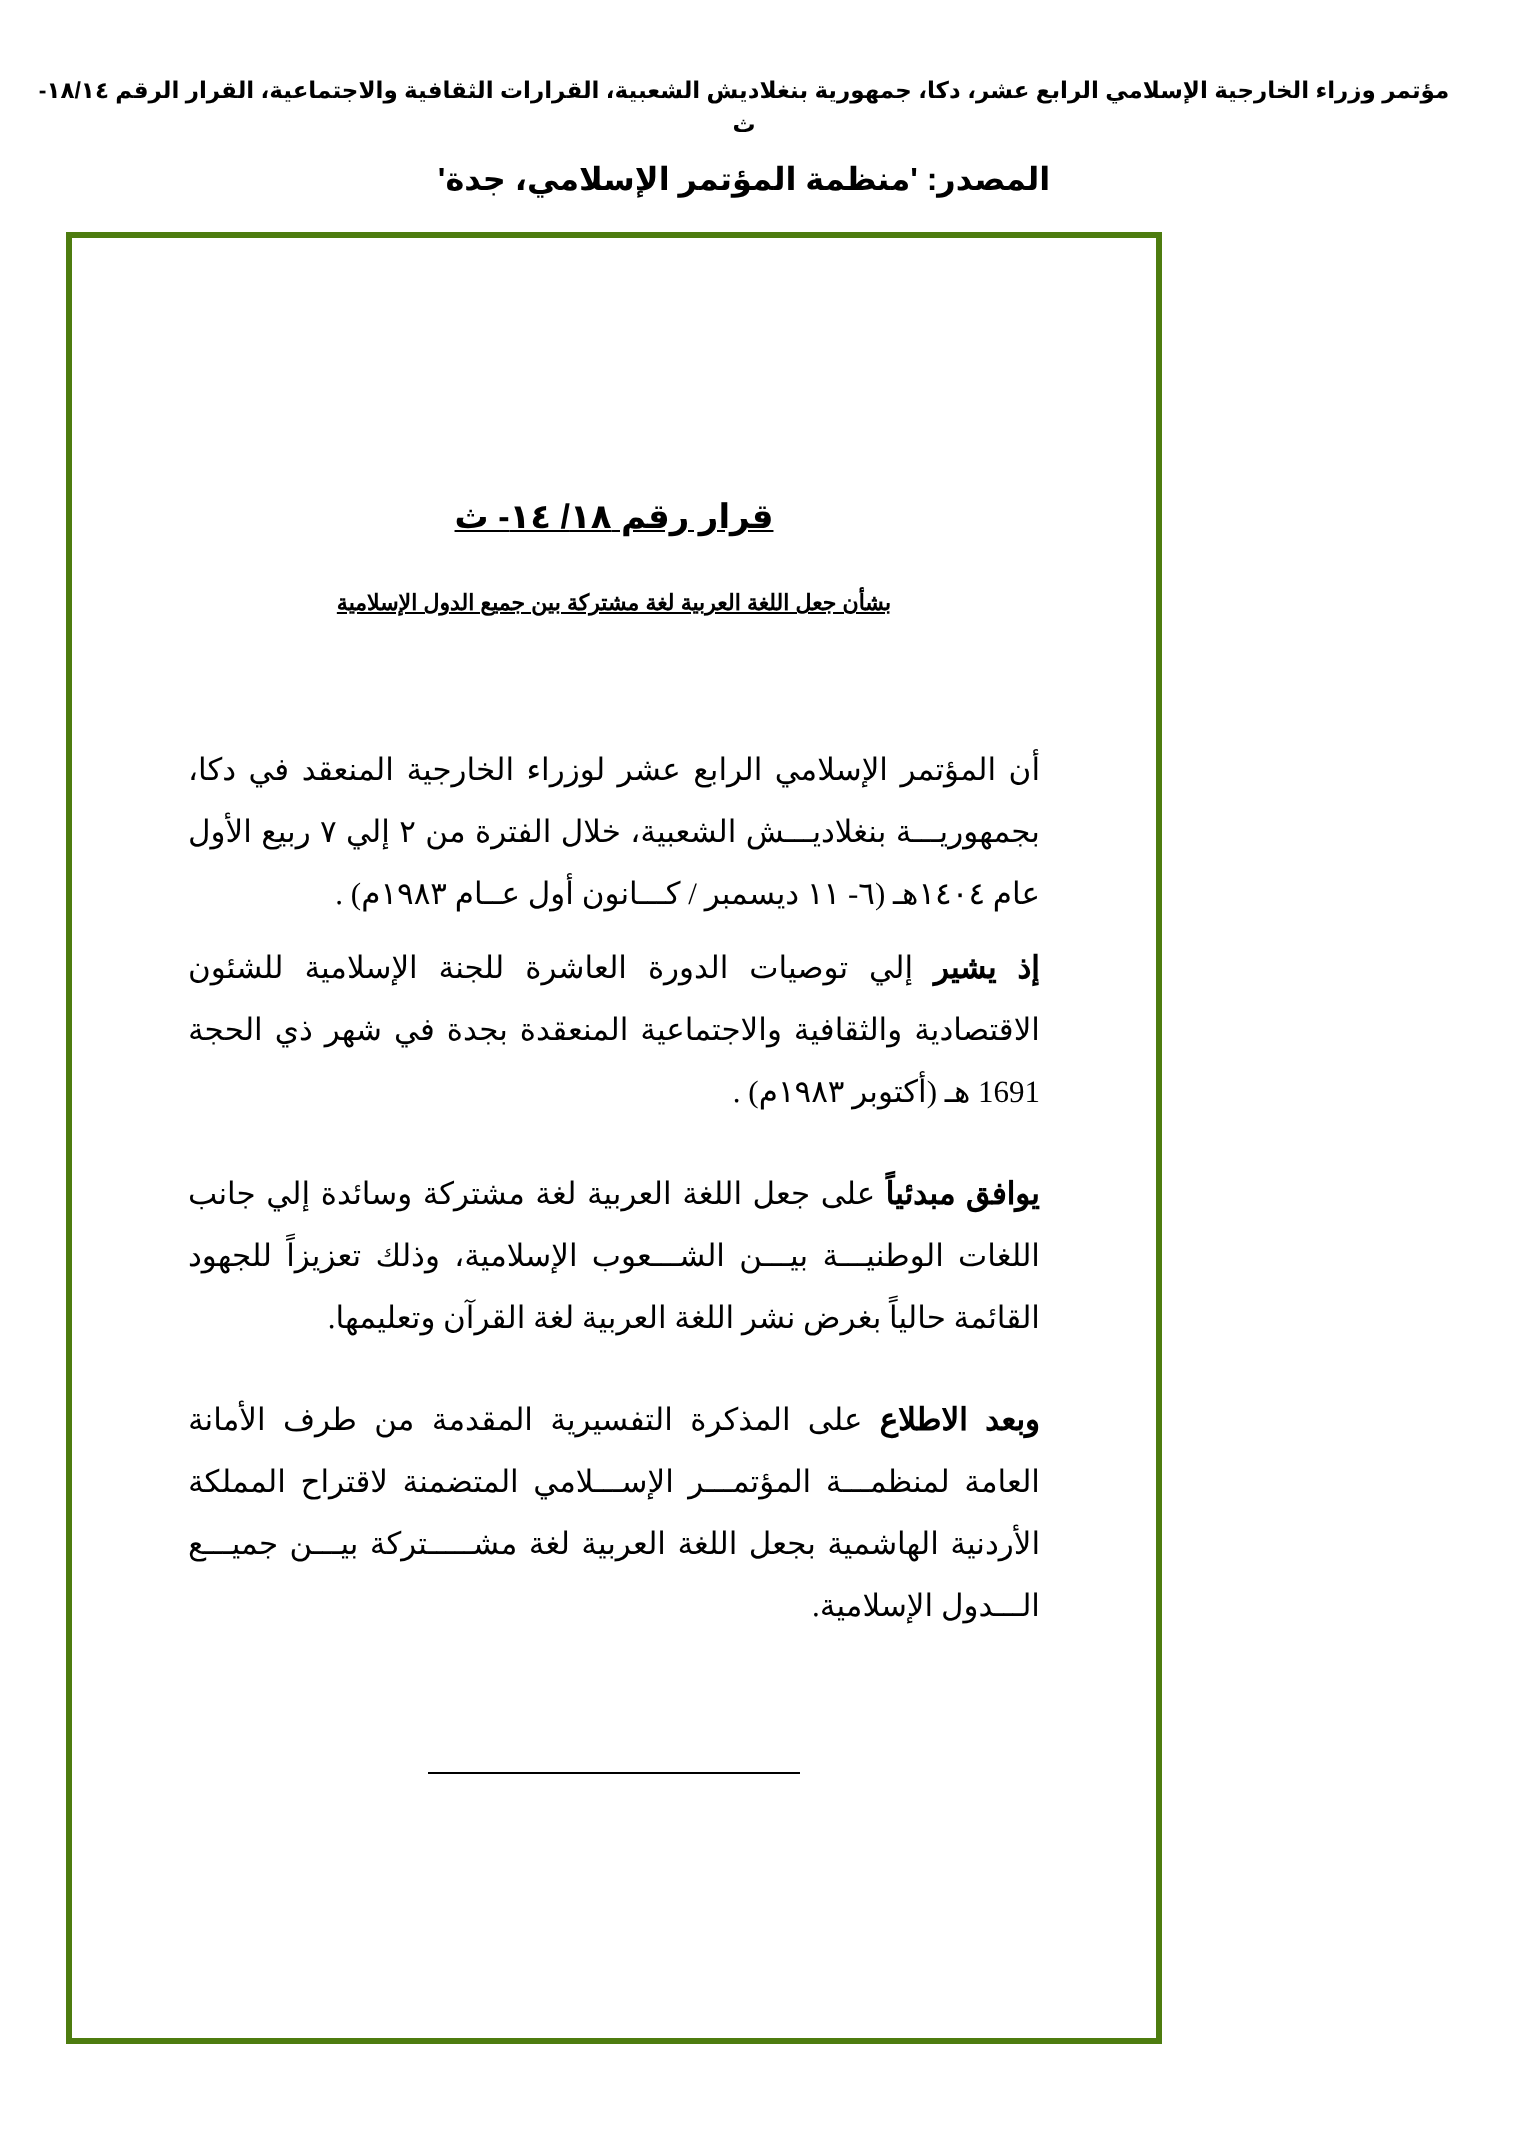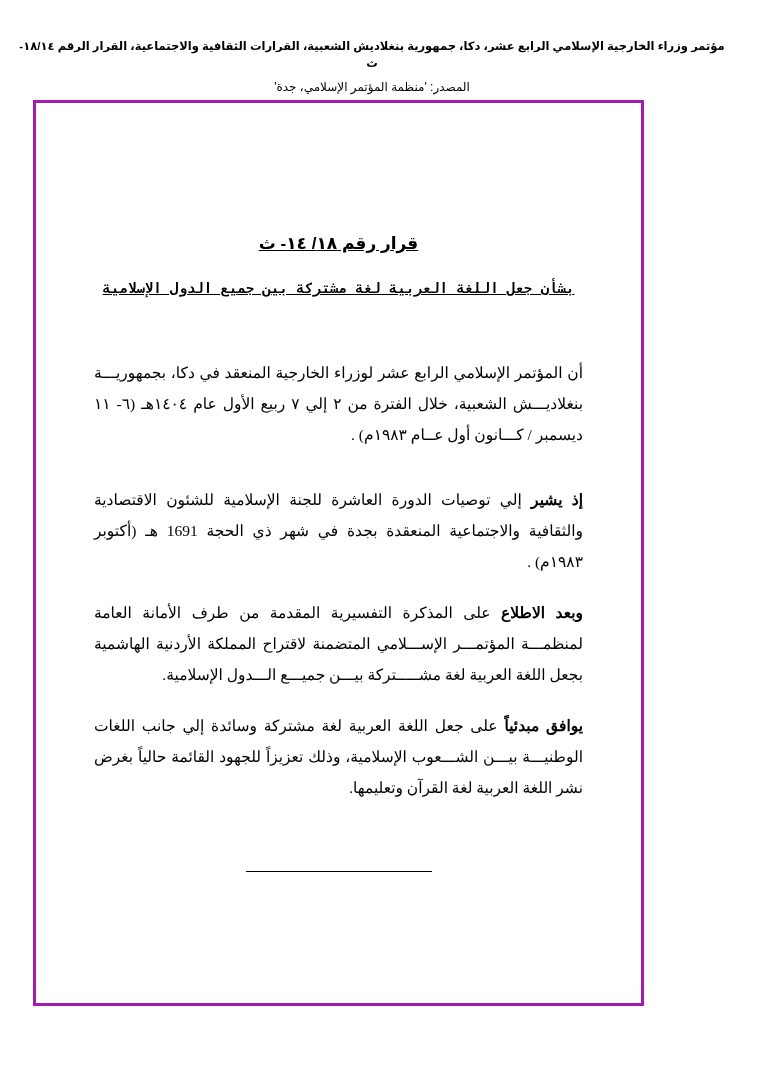--- a/index.html
+++ b/index.html
@@ -35,34 +35,34 @@
   .header-line1 {
     font-family: "Liberation Sans", "DejaVu Sans", sans-serif;
     font-size: 11.5px;
     font-weight: bold;
     line-height: 1.5;
     letter-spacing: 0px;
     color: #000;
   }
   .header-line2 {
     font-family: "Liberation Sans", "DejaVu Sans", sans-serif;
-    font-size: 12px;
-    font-weight: normal;
+    font-size: 16px;
+    font-weight: bold;
     margin-top: 7px;
     color: #000;
   }
 
   
   .frame {
     position: absolute;
-    top: 100px;
+    top: 116px;
     left: 33px;
-    width: 611px;
+    width: 548px;
     height: 906px;
-    border: 3px solid #a21caf;
+    border: 3px solid #4d7c0f;
     box-sizing: border-box;
     background: #ffffff;
   }
 
   .content {
     padding: 130px 58px 0 58px;
     direction: rtl;
   }
 
   .title-block {
@@ -70,22 +70,22 @@
   }
   .doc-title {
     font-family: "Liberation Sans", "DejaVu Sans", sans-serif;
     font-size: 17px;
     font-weight: bold;
     text-decoration: underline;
     display: inline-block;
     letter-spacing: 0.5px;
   }
   .doc-subtitle {
-    font-family: Liberation Mono, monospace;
-    font-size: 14px;
+    font-family: Liberation Sans, sans-serif;
+    font-size: 11px;
     font-weight: bold;
     text-decoration: underline;
     display: inline-block;
     margin-top: 26px;
     letter-spacing: 0px;
   }
 
   .body-block {
     margin-top: 60px;
   }
@@ -94,21 +94,21 @@
     font-family: "Liberation Serif", "DejaVu Serif", serif;
     font-size: 15.5px;
     line-height: 2.0;
     text-align: justify;
     text-justify: inter-word;
     margin: 0 0 20px 0;
     direction: rtl;
   }
   p.para.first {
     text-indent: 0;
-    margin-bottom: 34px;
+    margin-bottom: 6px;
   }
   .lead {
     font-weight: bold;
   }
 
   .sep-line-wrap {
     margin-top: 58px;
     text-align: center;
   }
   .sep-line {
@@ -140,23 +140,23 @@
           <span class="doc-subtitle">بشأن جعل اللغة العربية لغة مشتركة بين جميع الدول الإسلامية</span>
         </div>
       </div>
 
       <div class="body-block">
 
         <p class="para first"><span>أن المؤتمر الإسلامي الرابع عشر لوزراء الخارجية المنعقد في دكا، بجمهوريـــة بنغلاديـــش الشعبية، خلال الفترة من ٢ إلي ٧ ربيع الأول عام ١٤٠٤هـ (٦- ١١ ديسمبر / كـــانون أول عــام ١٩٨٣م) .</span></p>
 
         <p class="para"><span class="lead">إذ يشير</span><span> إلي توصيات الدورة العاشرة للجنة الإسلامية للشئون الاقتصادية والثقافية والاجتماعية المنعقدة بجدة في شهر ذي الحجة 1691 هـ (أكتوبر ١٩٨٣م) .</span></p>
 
+        <p class="para"><span class="lead">يوافق مبدئياً</span><span> على جعل اللغة العربية لغة مشتركة وسائدة إلي جانب اللغات الوطنيـــة بيـــن الشـــعوب الإسلامية، وذلك تعزيزاً للجهود القائمة حالياً بغرض نشر اللغة العربية لغة القرآن وتعليمها.</span></p>
+
         <p class="para"><span class="lead">وبعد الاطلاع</span><span> على المذكرة التفسيرية المقدمة من طرف الأمانة العامة لمنظمـــة المؤتمـــر الإســـلامي المتضمنة لاقتراح المملكة الأردنية الهاشمية بجعل اللغة العربية لغة مشـــــتركة بيـــن جميـــع الـــدول الإسلامية.</span></p>
-
-        <p class="para"><span class="lead">يوافق مبدئياً</span><span> على جعل اللغة العربية لغة مشتركة وسائدة إلي جانب اللغات الوطنيـــة بيـــن الشـــعوب الإسلامية، وذلك تعزيزاً للجهود القائمة حالياً بغرض نشر اللغة العربية لغة القرآن وتعليمها.</span></p>
 
       </div>
 
       <div class="sep-line-wrap">
         <span class="sep-line"></span>
       </div>
 
     </div>
   </div>
 

